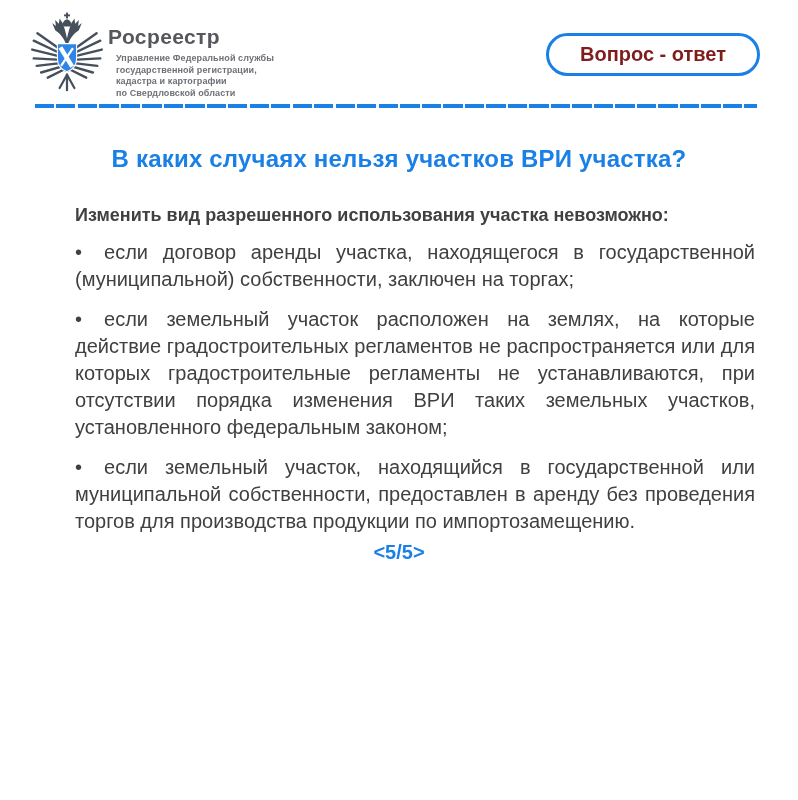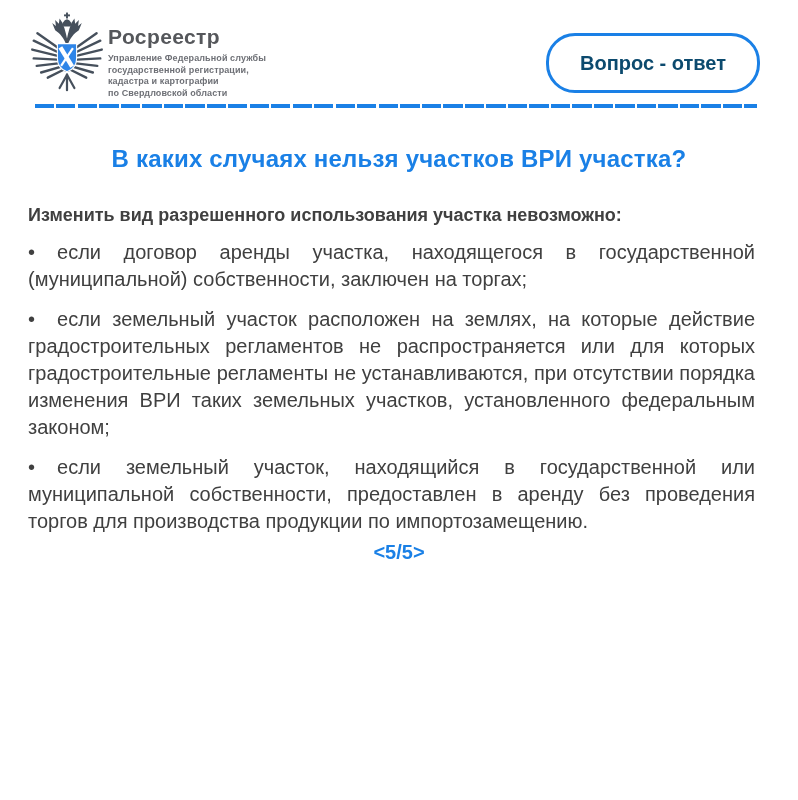--- a/index.html
+++ b/index.html
@@ -6,44 +6,44 @@
   html,body { width:798px; height:800px; background:#ffffff; overflow:hidden; }
   body { font-family:"Liberation Sans", sans-serif; color:#404040; }
 
   .page { width:798px; height:800px; background:#fff; position:relative; }
 
   
   .header { display:flex; align-items:flex-start; padding:12px 38px 0 30px; }
   .logo-wrap { width:74px; height:84px; flex:0 0 auto; }
   .brand { margin-left:4px; padding-top:13px; }
   .brand-name { font-size:21px; font-weight:bold; color:#55575b; letter-spacing:.4px; }
-  .brand-sub { margin-top:4px; font-size:9px; line-height:11.5px; color:#6e7076; font-weight:bold; letter-spacing:.1px; }
+  .brand-sub { margin-top:4px; font-size:9px; line-height:11.5px; color:#6e7076; font-weight:bold; letter-spacing:.1px;margin-left:8px; }
   .qa-button {
     margin-left:auto; margin-top:21px;
-    width:214px; height:60px;
+    width:214px; height:43px;
     border:3px solid #1a80e6; border-radius:29px;
     display:flex; align-items:center; justify-content:center;
-    font-size:20px; font-weight:bold; color:#0c4a6e;
+    font-size:20px; font-weight:bold; color:#7f1d1d;
     background:#fff; cursor:pointer;
   }
 
   
   .divider {
     margin:5px 41px 0 35px; height:4px;
     background:repeating-linear-gradient(90deg,#1a80e6 0px,#1a80e6 19px,transparent 19px,transparent 21.5px);
   }
 
   
   .title {
     margin-top:37px; text-align:center;
     font-size:24px; font-weight:bold; color:#1a80e6; letter-spacing:.2px;
   }
 
   
-  .content { padding:0 43px 0 28px; }
+  .content { padding:0 43px 0 75px; }
   .intro { margin-top:32px; font-size:18px; font-weight:bold; color:#404040; }
   .bullet-item {
     margin-top:13px; font-size:20px; line-height:27px; color:#404040;
     text-align:justify; text-align-last:left;
   }
   .bullet-item:first-of-type { margin-top:21px; }
   .bullet-marker { display:inline-block; margin-right:22px; }
 
   
   .footer { margin-top:6px; text-align:center; font-size:20px; font-weight:bold; color:#1a80e6; }

